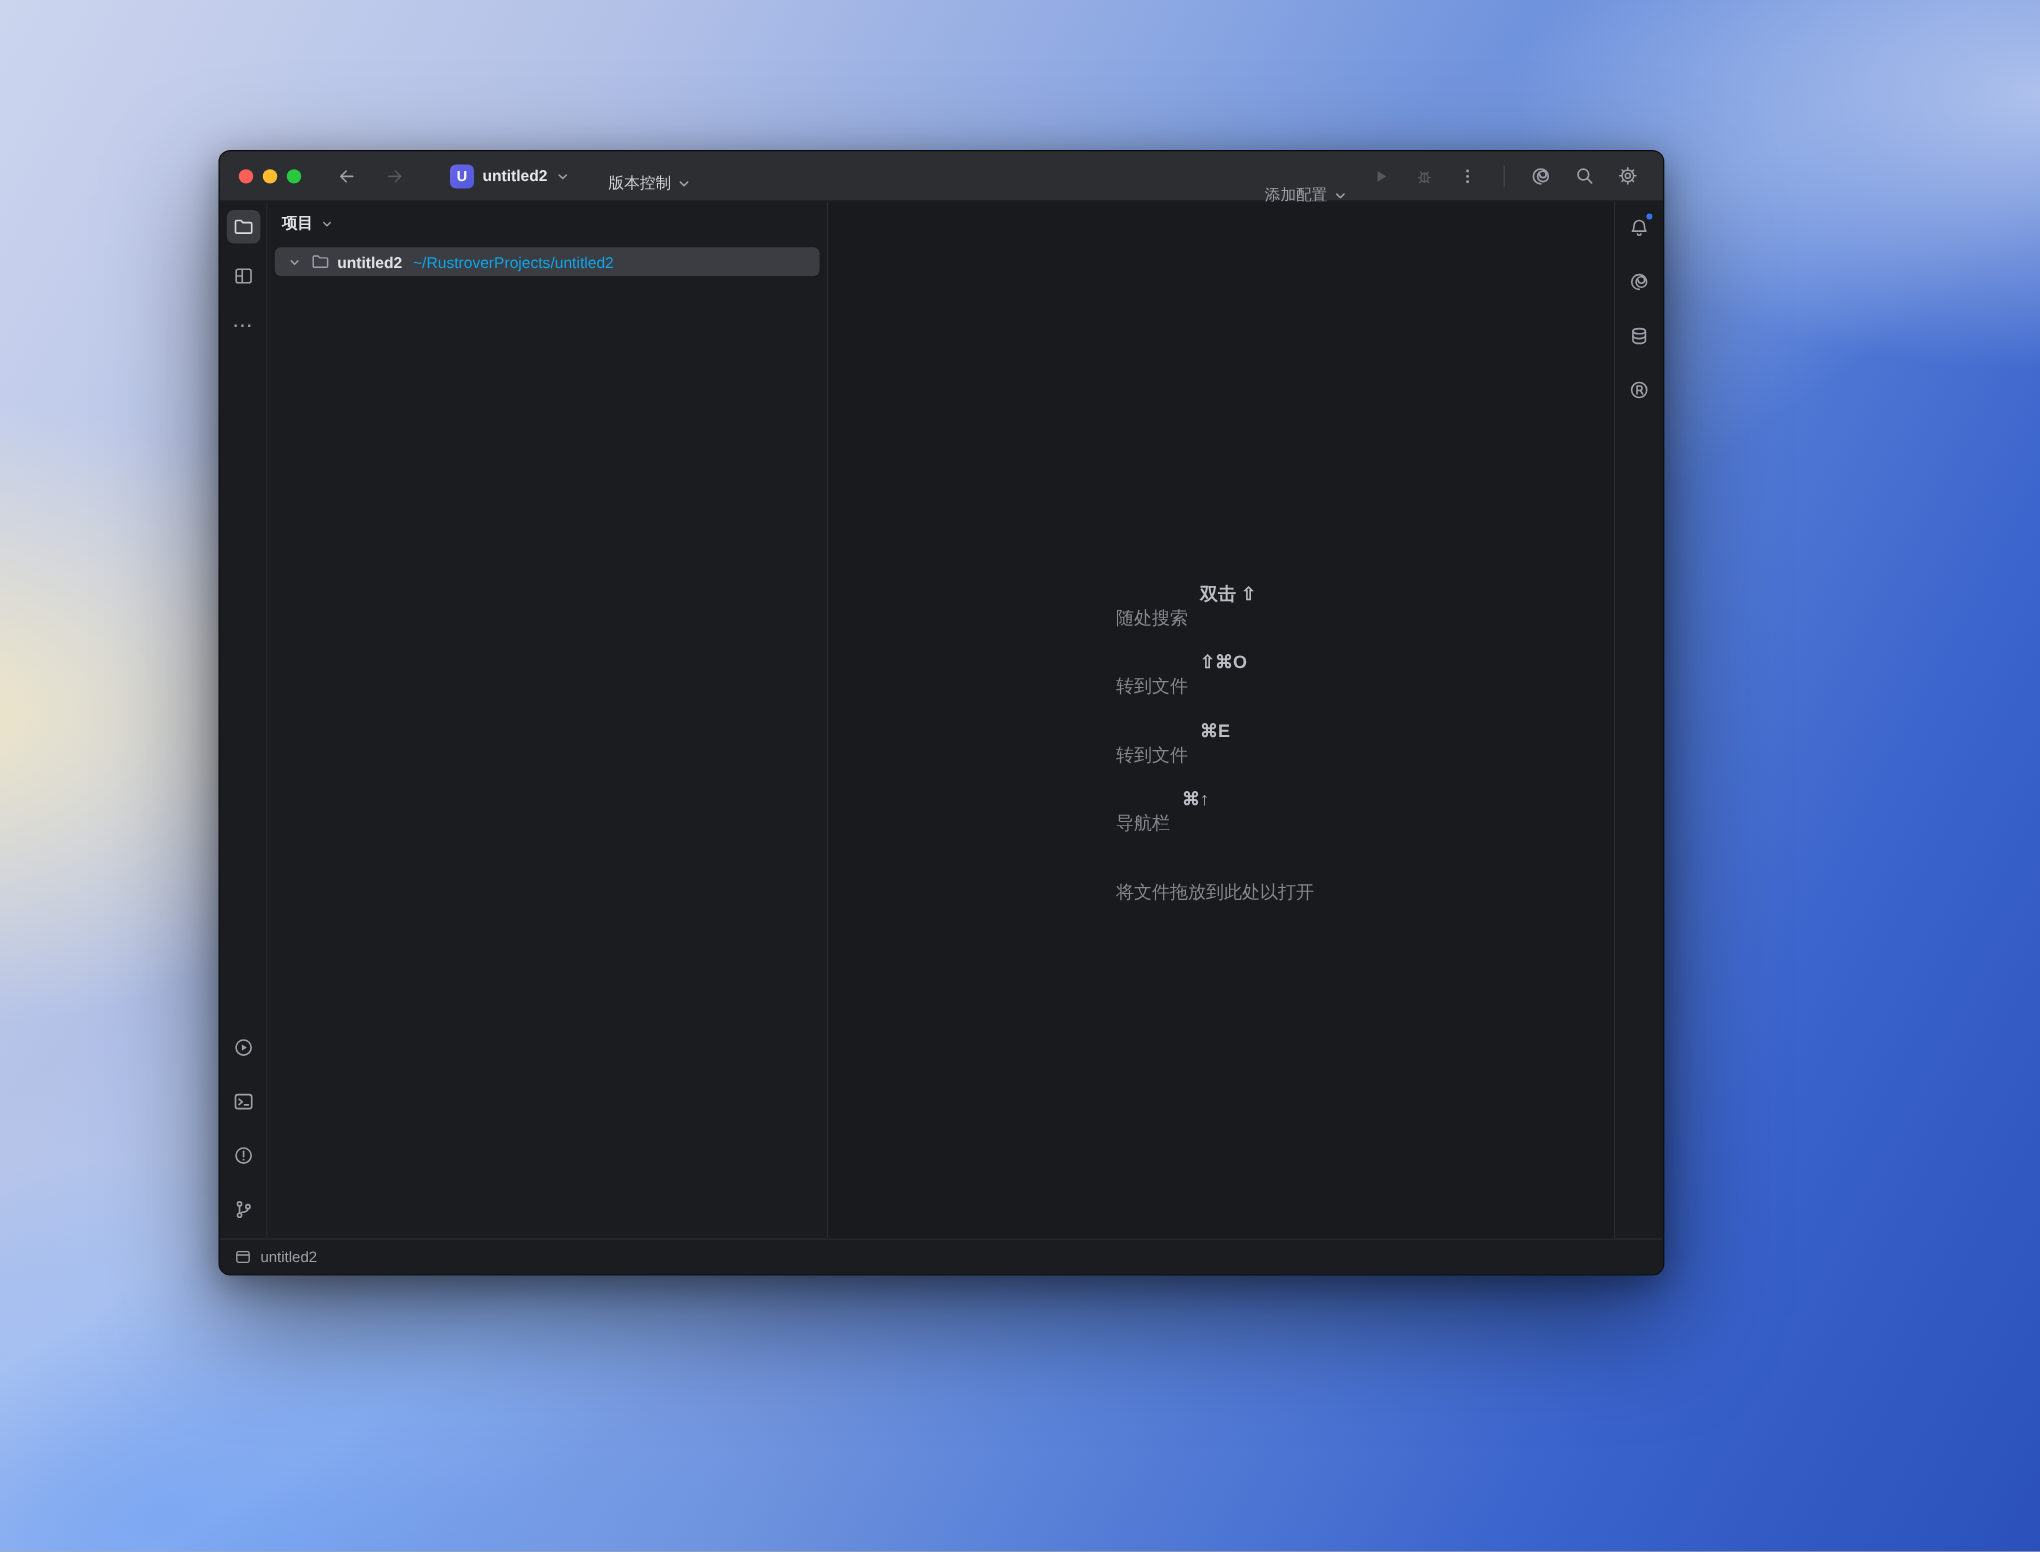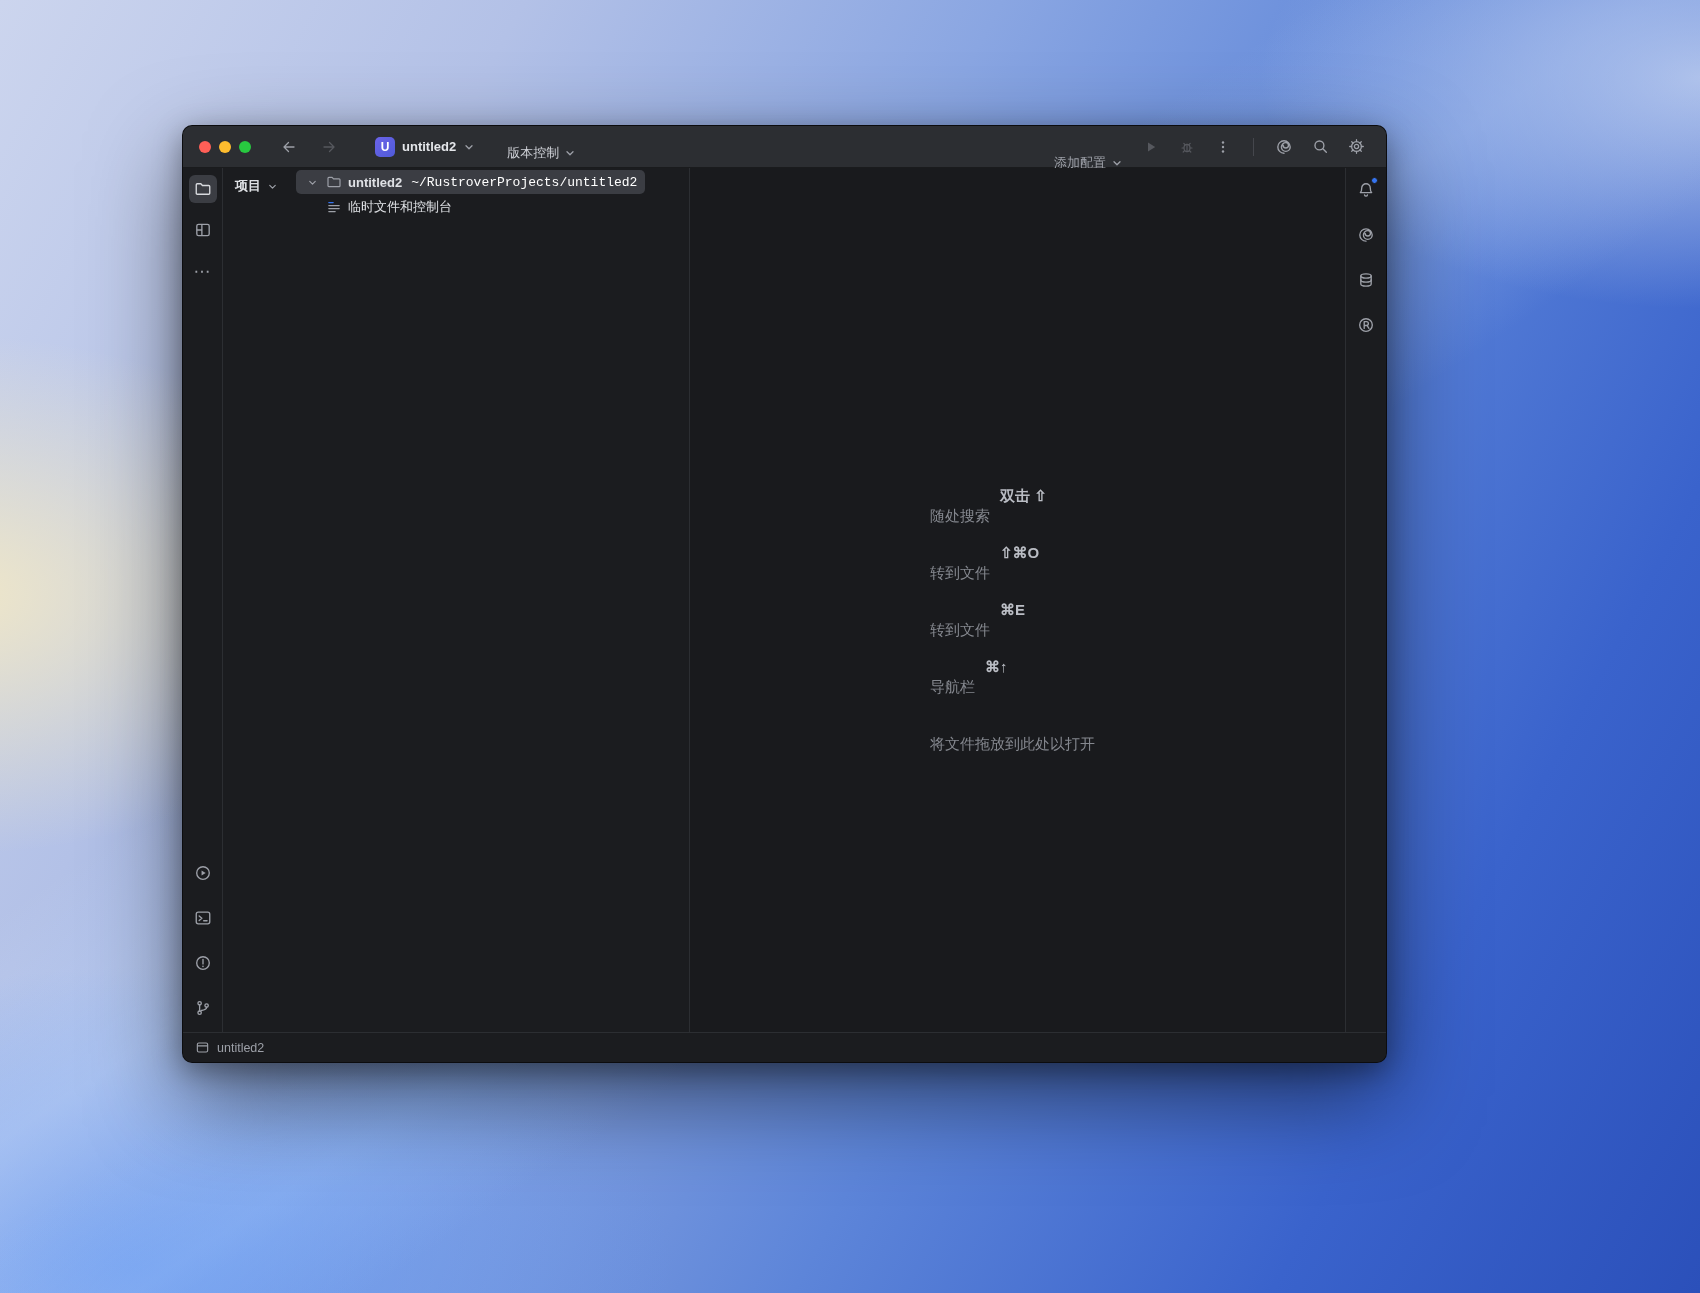--- a/index.html
+++ b/index.html
@@ -67,31 +67,31 @@
     width:40px; flex:0 0 40px; background:#1b1c1f; border-right:1px solid #2c2e32;
     display:flex; flex-direction:column; align-items:center; padding:7px 0 10px 0;
   }
   .left-strip .top { display:flex; flex-direction:column; gap:13px; align-items:center; }
   .left-strip .bottom { margin-top:auto; display:flex; flex-direction:column; gap:17px; align-items:center; }
   .strip-btn { width:28px; height:28px; border-radius:6px; display:flex; align-items:center; justify-content:center; color:#9da0a8; }
   .strip-btn.active { background:#3b3d43; color:#d8dade; }
   .more-glyph { font-size:17px; letter-spacing:1px; color:#9da0a8; line-height:1; }
 
   
-  .project-panel { width:466px; flex:0 0 466px; background:#1b1c1f; display:flex; flex-direction:row; }
+  .project-panel { width:466px; flex:0 0 466px; background:#1b1c1f; display:flex; flex-direction:column; }
   .panel-header { height:36px; display:flex; align-items:center; gap:6px; padding:0 12px; color:#dfe1e5; font-weight:600; }
   .panel-header .icon { margin-top:1px; }
   .tree { padding:2px 6px; display:flex; flex-direction:column; gap:1px; }
   .tree-row { height:24px; border-radius:5px; display:flex; align-items:center; padding:0 8px; gap:5px; }
   .tree-row.selected { background:#3b3d43; }
   .tree-chevron { width:16px; flex:0 0 16px; display:flex; justify-content:center; color:#9da0a8; }
   .tree-icon { width:18px; flex:0 0 18px; display:flex; justify-content:center; color:#9da0a8; }
   .tree-label { color:#dfe1e5; }
   .tree-label.bold { font-weight:700; }
-  .tree-path { color:#ffffff; margin-left:4px;font-family:Liberation Mono, monospace; }
+  .tree-path { color:#0ea5e9; margin-left:4px; }
 
   
   .editor { flex:1; background:#191a1d; border-left:1px solid #2c2e32; border-right:1px solid #2c2e32; position:relative; }
   .shortcuts { position:absolute; top:317px; left:50%; transform:translateX(-50%);
     display:flex; flex-direction:column; gap:16px; align-items:flex-start; white-space:nowrap; }
   .shortcut-row { display:flex; gap:10px; font-size:15px; line-height:21px; }
   .sc-label { color:#85888f;margin-top:20px; }
   .sc-keys { color:#babdc4; font-weight:600; }
 
   
@@ -277,30 +277,20 @@
             <span class="tree-icon">
               <svg width="16" height="16" viewBox="0 0 16 16" fill="none" stroke="currentColor" stroke-width="1.2" stroke-linejoin="round">
                   <path d="M2 4.2c0-.5.4-.9.9-.9h3.2l1.4 1.6h5.6c.5 0 .9.4.9.9v6c0 .5-.4.9-.9.9H2.9c-.5 0-.9-.4-.9-.9V4.2Z"></path>
                 </svg>
             </span>
             <span class="tree-label bold">untitled2</span>
             <span class="tree-path">~/RustroverProjects/untitled2</span>
           </div>
 
 
-          <div class="tree-row">
-            <span class="tree-chevron"></span>
-            <span class="tree-icon">
-              <svg width="16" height="16" viewBox="0 0 16 16" fill="none" stroke-width="1.2" stroke-linecap="round">
-                  <path d="M2.8 3.6h4.4" stroke="#3574f0"></path>
-                  <path d="M2.8 6.6h10.4M2.8 9.6h10.4M2.8 12.6h6.4" stroke="currentColor"></path>
-                </svg>
-            </span>
-            <span class="tree-label">临时文件和控制台</span>
-          </div>
         </div>
       </div>
 
       <div class="editor">
         <div class="shortcuts">
           <div class="shortcut-row">
             <span class="sc-label">随处搜索</span>
             <span class="sc-keys">双击 ⇧</span>
           </div>
           <div class="shortcut-row">

